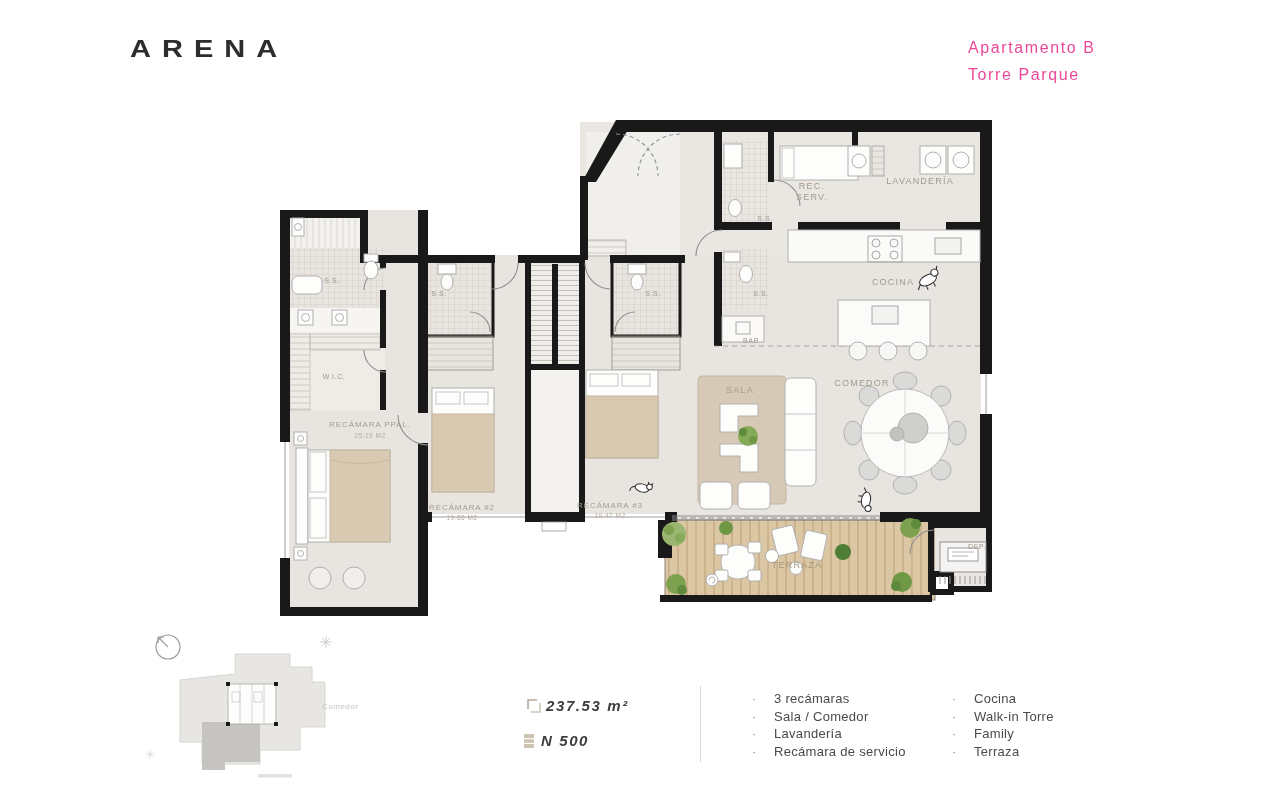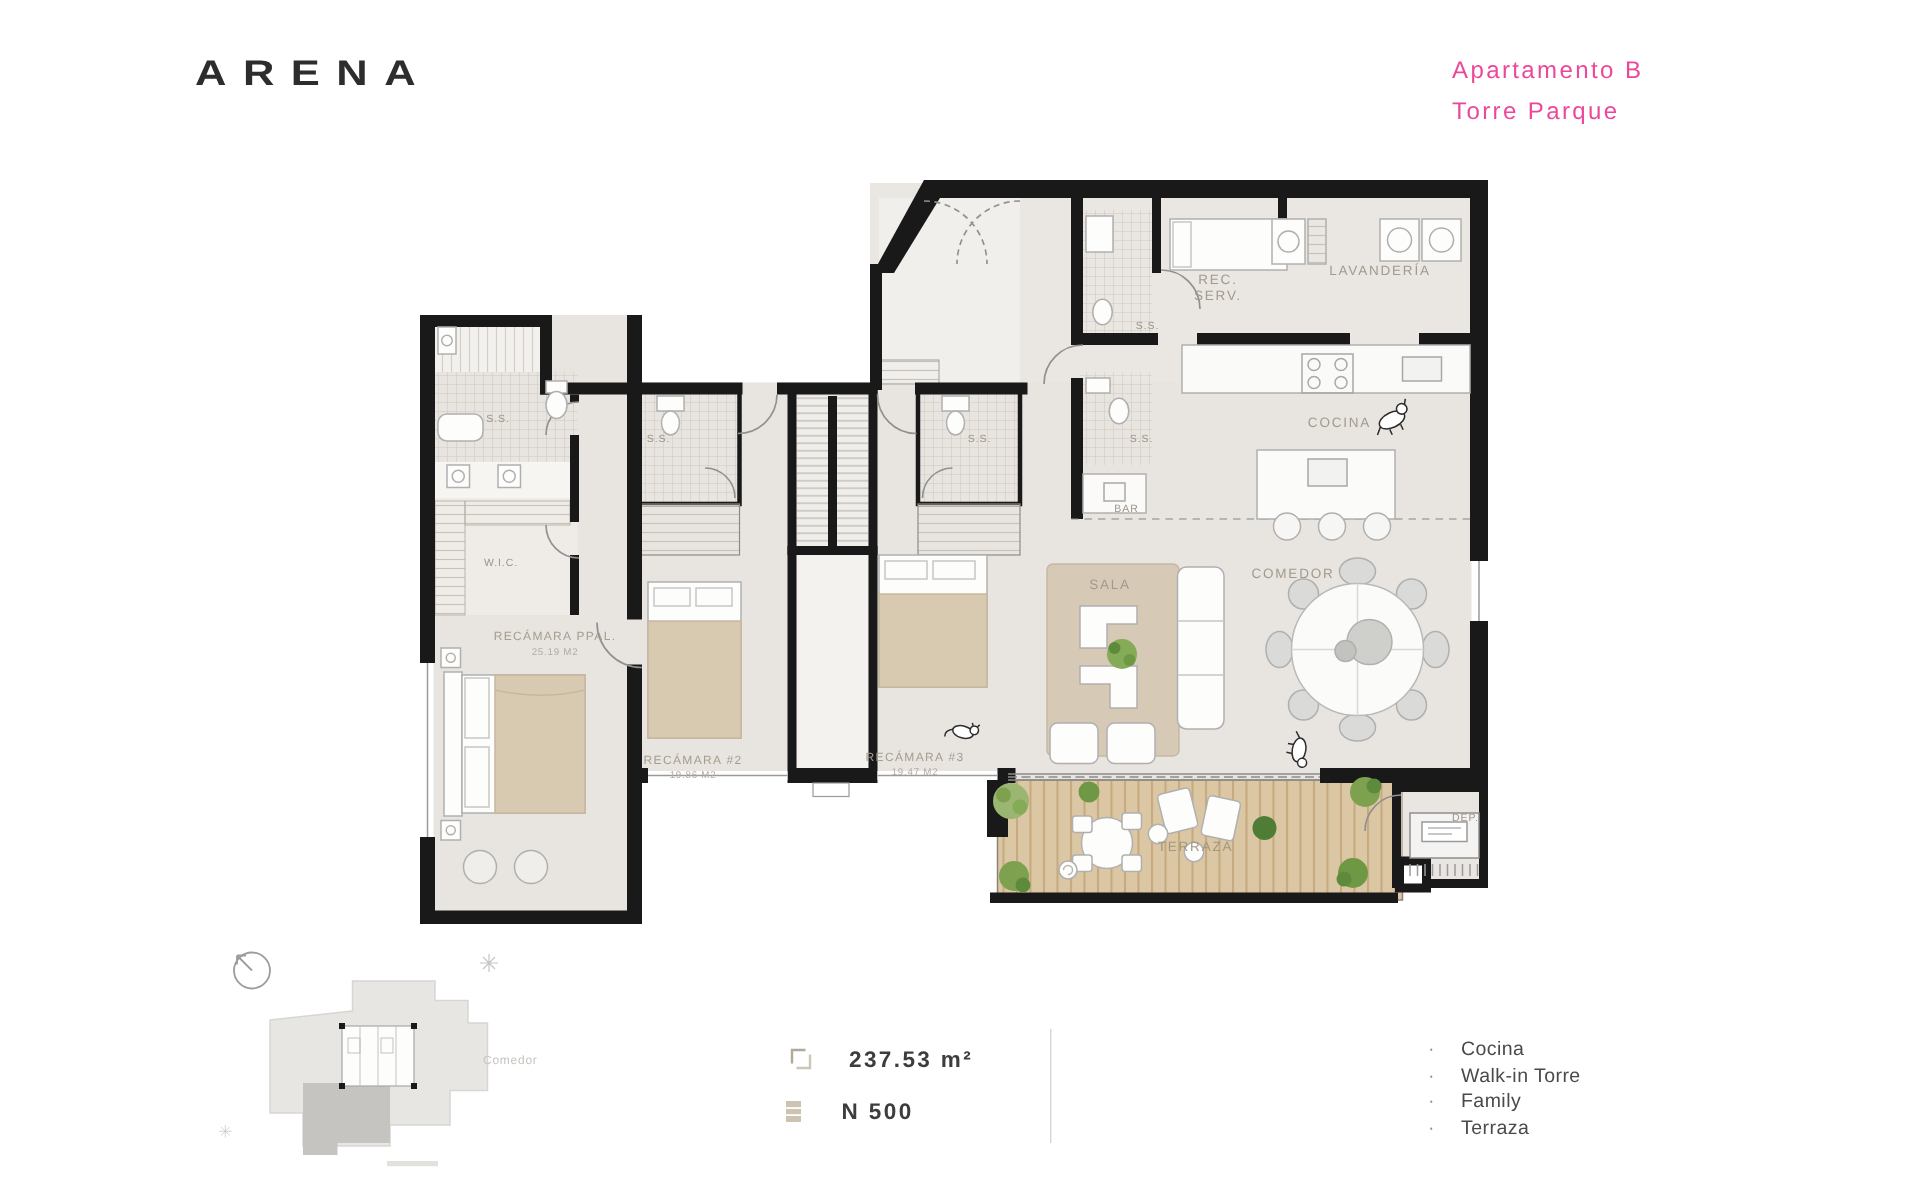--- a/index.html
+++ b/index.html
@@ -17,21 +17,21 @@
       color:#a29a8f;white-space:pre-line;text-align:center;line-height:11px;}
   .pl.small{font-size:7px;letter-spacing:.6px;color:#9d958b;}
   .pl.bed{font-size:8px;letter-spacing:.9px;color:#a59d92;}
   .pl.area{font-size:6.5px;letter-spacing:.5px;color:#b3aba0;}
   .pl.deck{color:#a3977e;}
   
   .keyplan{position:absolute;left:140px;top:622px;width:220px;height:168px;}
   .kp-label{position:absolute;left:182px;top:80px;font-size:8px;letter-spacing:.5px;color:#c7c4bf;}
   
   .divider{position:absolute;left:700px;top:686px;width:1px;height:76px;background:#d8d8d8;}
-  .spec-row{position:absolute;display:flex;align-items:center;gap:23px;}
+  .spec-row{position:absolute;display:flex;gap:3px;font-style:italic;}
   .spec-area{left:525px;top:697px;}
   .spec-unit{left:520px;top:732px;}
   .spec-text{font-size:15px;letter-spacing:1.6px;color:#3d3d3d;font-weight:bold;}
   .features{position:absolute;margin:0;padding:0;list-style:none;font-size:13px;
             line-height:17.5px;color:#4a4a4a;letter-spacing:.3px;}
   .features li{position:relative;padding-left:24px;}
   .features li::before{content:"\00B7";position:absolute;left:2px;color:#8f8f8f;}
   .features-left{left:750px;top:690px;}
   .features-right{left:950px;top:690px;}
 </style>
@@ -434,20 +434,26 @@
 
   <div class="spec-row spec-unit">
     <svg width="18" height="18" viewBox="0 0 18 18">
       <rect x="4" y="2" width="10" height="14" fill="#ccc4b1"></rect>
       <line x1="4" y1="6.7" x2="14" y2="6.7" stroke="#ffffff" stroke-width="1.2"></line>
       <line x1="4" y1="11.4" x2="14" y2="11.4" stroke="#ffffff" stroke-width="1.2"></line>
     </svg>
     <span class="spec-text">N 500</span>
   </div>
 
+  <ul class="features features-left">
+    <li>3 recámaras</li>
+    <li>Sala / Comedor</li>
+    <li>Lavandería</li>
+    <li>Recámara de servicio</li>
+  </ul>
 
   <ul class="features features-right">
     <li>Cocina</li>
     <li>Walk-in Torre</li>
     <li>Family</li>
     <li>Terraza</li>
   </ul>
 
 </div>
 

